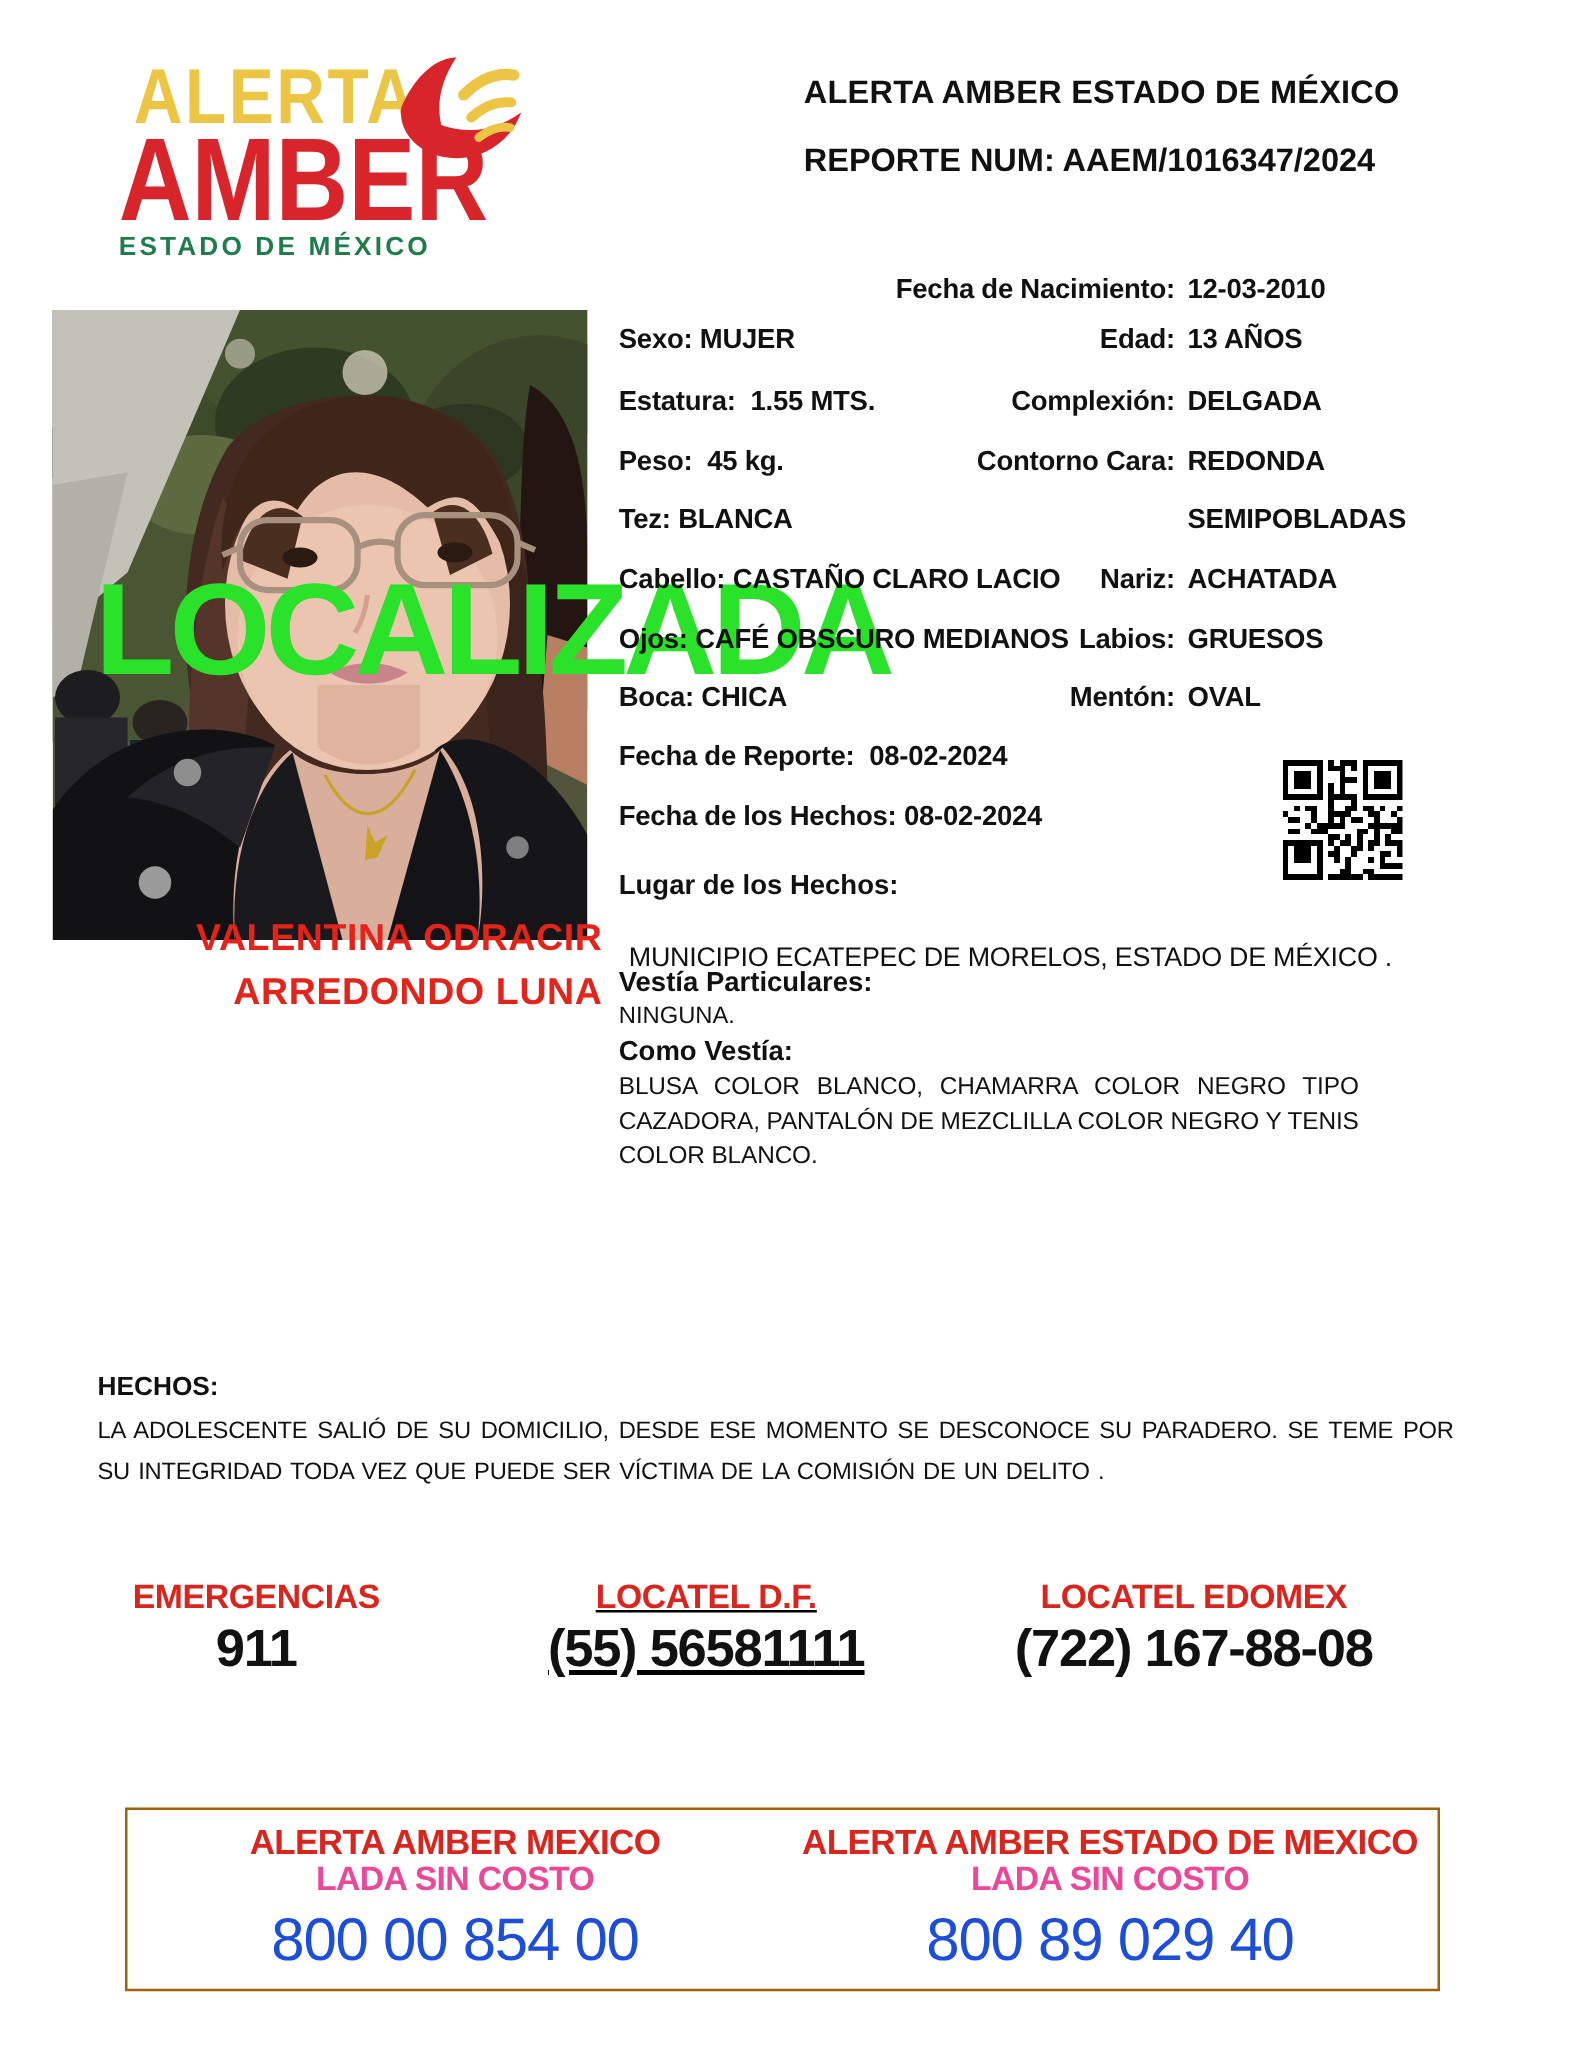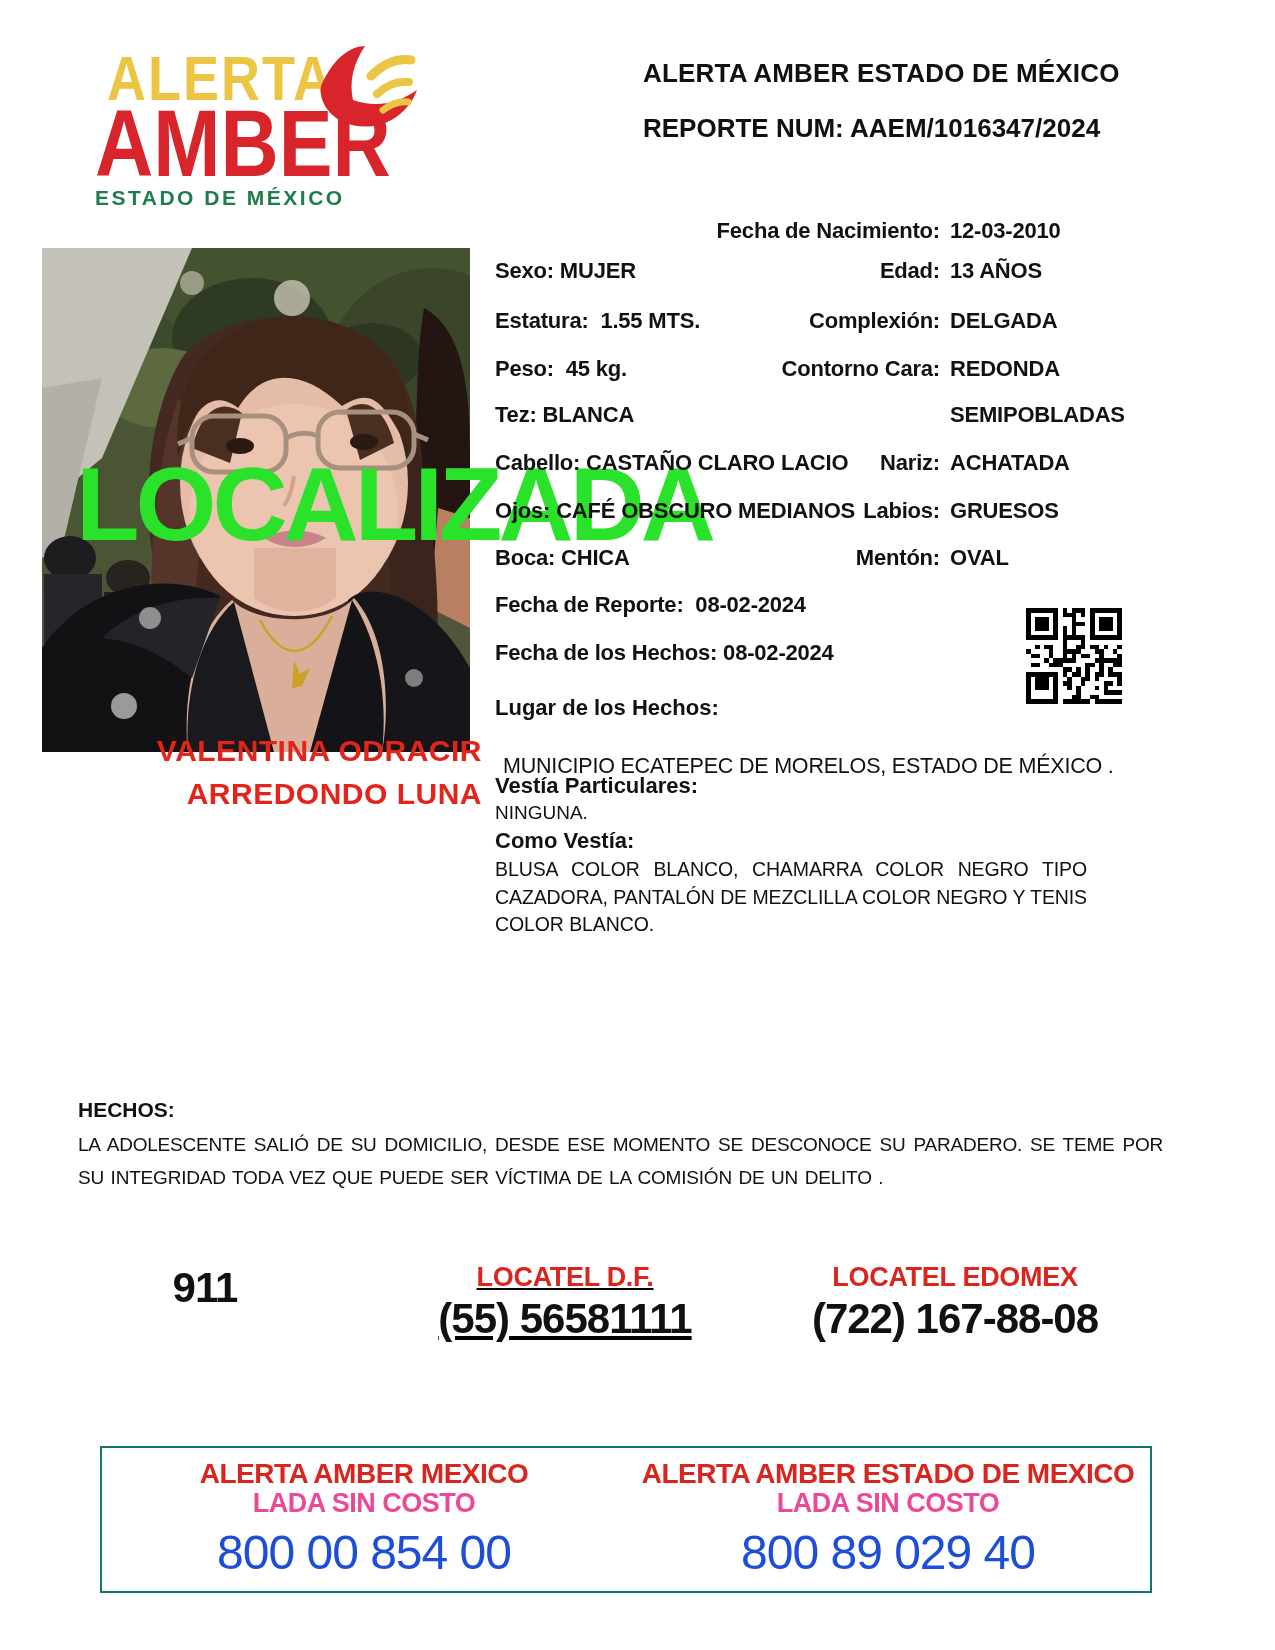--- a/index.html
+++ b/index.html
@@ -46,21 +46,21 @@
   
   .contacts { position:absolute; left:0; top:1262px; width:1275px; height:90px; }
   .contact { position:absolute; text-align:center; }
   .contact .clab { color:#d9251d; font-size:27px; font-weight:bold; letter-spacing:-0.3px; }
   .contact .cnum { color:#111; font-size:42px; font-weight:bold; letter-spacing:-1px; margin-top:2px;text-align:center; }
   .contact1 { left:55px; width:300px; }
   .contact2 { left:400px; width:330px;text-decoration:underline; }
   .contact3 { left:775px; width:360px; }
 
   
-  .footer-box { position:absolute; left:100px; top:1446px; width:1052px; height:147px; border:2px solid #0f766e; background:#fff; display:flex; }
+  .footer-box { position:absolute; left:100px; top:1446px; width:1052px; height:147px; border:2px solid #a16207; background:#fff; display:flex; }
   .fcol { flex:1; text-align:center; padding-top:10px; }
   .ftitle { color:#d9251d; font-size:28px; font-weight:bold; letter-spacing:-0.5px; }
   .fsub { color:#ec4899; font-size:27px; font-weight:bold; letter-spacing:-0.5px; margin-top:-2px; }
   .fnum { color:#1d4ed8; font-size:48px; font-weight:normal; letter-spacing:-1px; margin-top:6px; }
 </style>
 </head>
 <body>
 
 <div class="page">
 
@@ -358,20 +358,21 @@
     <div class="clothing" style="top:642px">BLUSA COLOR BLANCO, CHAMARRA COLOR NEGRO TIPO CAZADORA, PANTALÓN DE MEZCLILLA COLOR NEGRO Y TENIS COLOR BLANCO.</div>
   </div>
 
   <div class="hechos">
     <div class="hechos-label">HECHOS:</div>
     <div class="hechos-text">LA ADOLESCENTE SALIÓ DE SU DOMICILIO, DESDE ESE MOMENTO SE DESCONOCE SU PARADERO. SE TEME POR SU INTEGRIDAD TODA VEZ QUE PUEDE SER VÍCTIMA DE LA COMISIÓN DE UN DELITO .</div>
   </div>
 
   <div class="contacts">
     <div class="contact contact1">
+      <div class="clab">EMERGENCIAS</div>
       <div class="cnum">911</div>
     </div>
     <div class="contact contact2">
       <div class="clab">LOCATEL D.F.</div>
       <div class="cnum">(55) 56581111</div>
     </div>
     <div class="contact contact3">
       <div class="clab">LOCATEL EDOMEX</div>
       <div class="cnum">(722) 167-88-08</div>
     </div>

